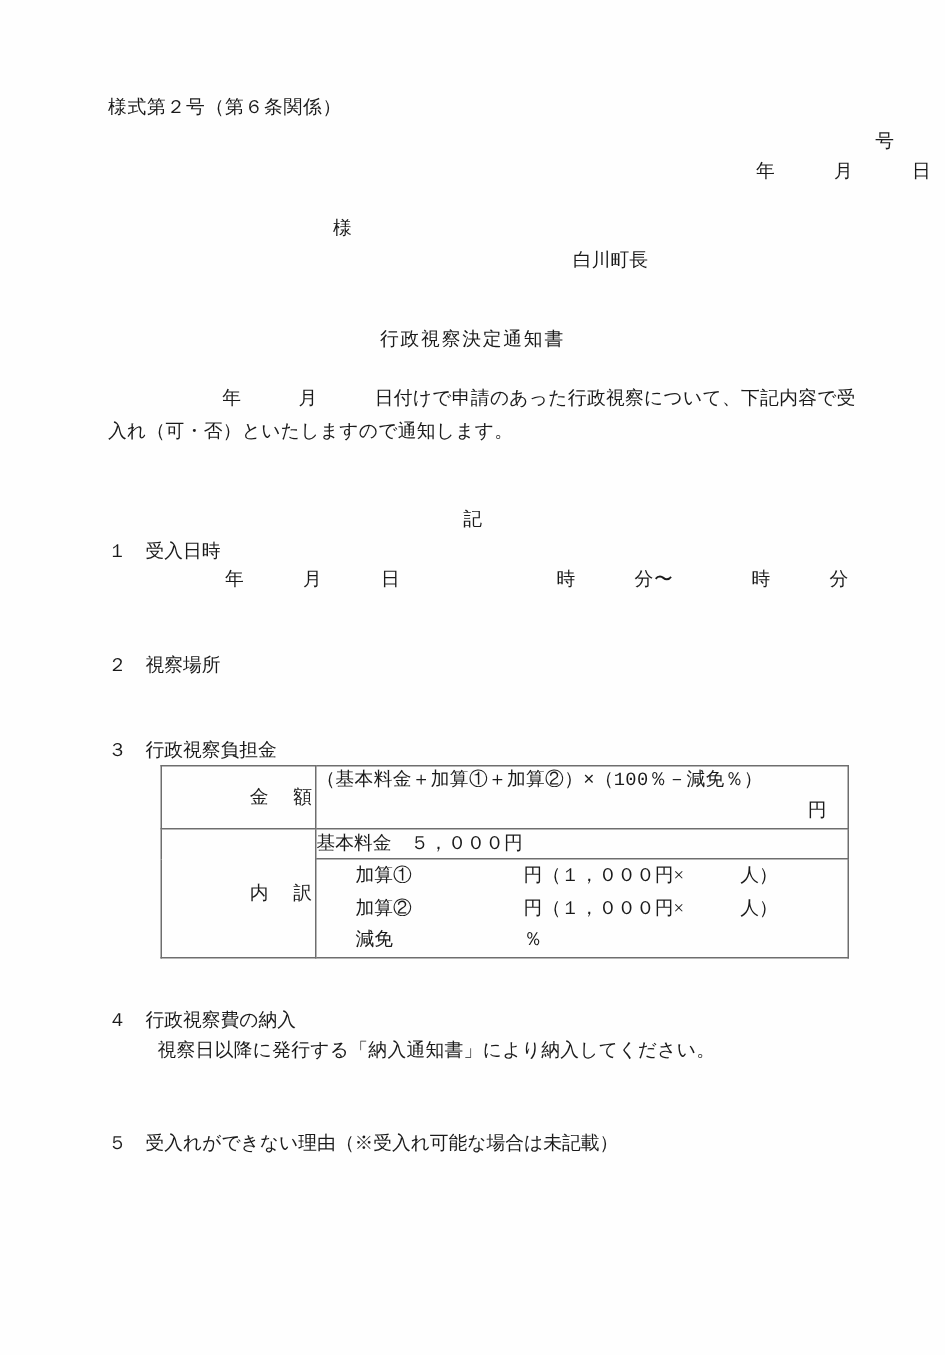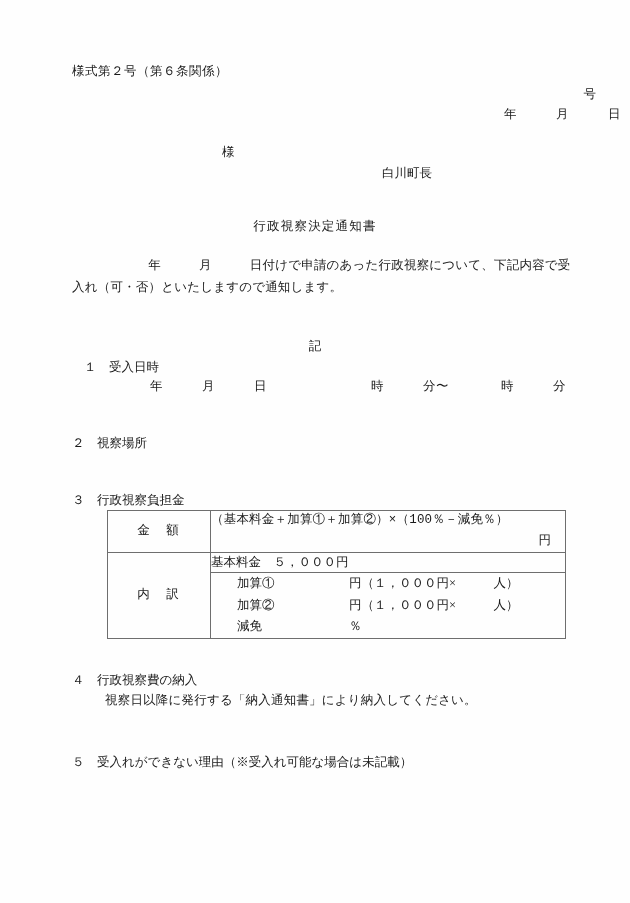--- a/index.html
+++ b/index.html
@@ -87,21 +87,21 @@
     left: 0;
     top: 337px;
     width: 630px;
     text-align: center;
   }
 
   
   .sec-num { position: absolute; left: 72px; white-space: pre; }
   .sec-body { position: absolute; white-space: pre; }
 
-  .sec1-title { top: 358px; margin-left: 12px; }
+  .sec1-title { top: 358px; }
   .sec1-line  { left: 150px; top: 377px; letter-spacing: .5px; }
 
   .sec2-title { top: 434px; }
 
   .sec3-title { top: 491px; }
 
   .sec4-title { top: 671px; }
   .sec4-line  { left: 105px; top: 691px; letter-spacing: .2px; text-align: center; }
 
   .sec5-title { top: 753px; }
@@ -117,23 +117,22 @@
     font-size: 12.5px;
   }
   .fee-table td {
     border: 1px solid #6e6e6e;
     padding: 0;
     vertical-align: middle;
   }
   .col-label { width: 103px; }
 
   .label-cell {
-    text-align: center;
+    text-align: right;
     letter-spacing: 2px;
-    font-family: Liberation Mono, monospace;
   }
 
   .amount-cell {
     padding: 5px 8px 4px 8px;
     font-family: Liberation Mono, monospace;
   }
   .amount-formula {
     white-space: pre;
     letter-spacing: .2px;
   }

